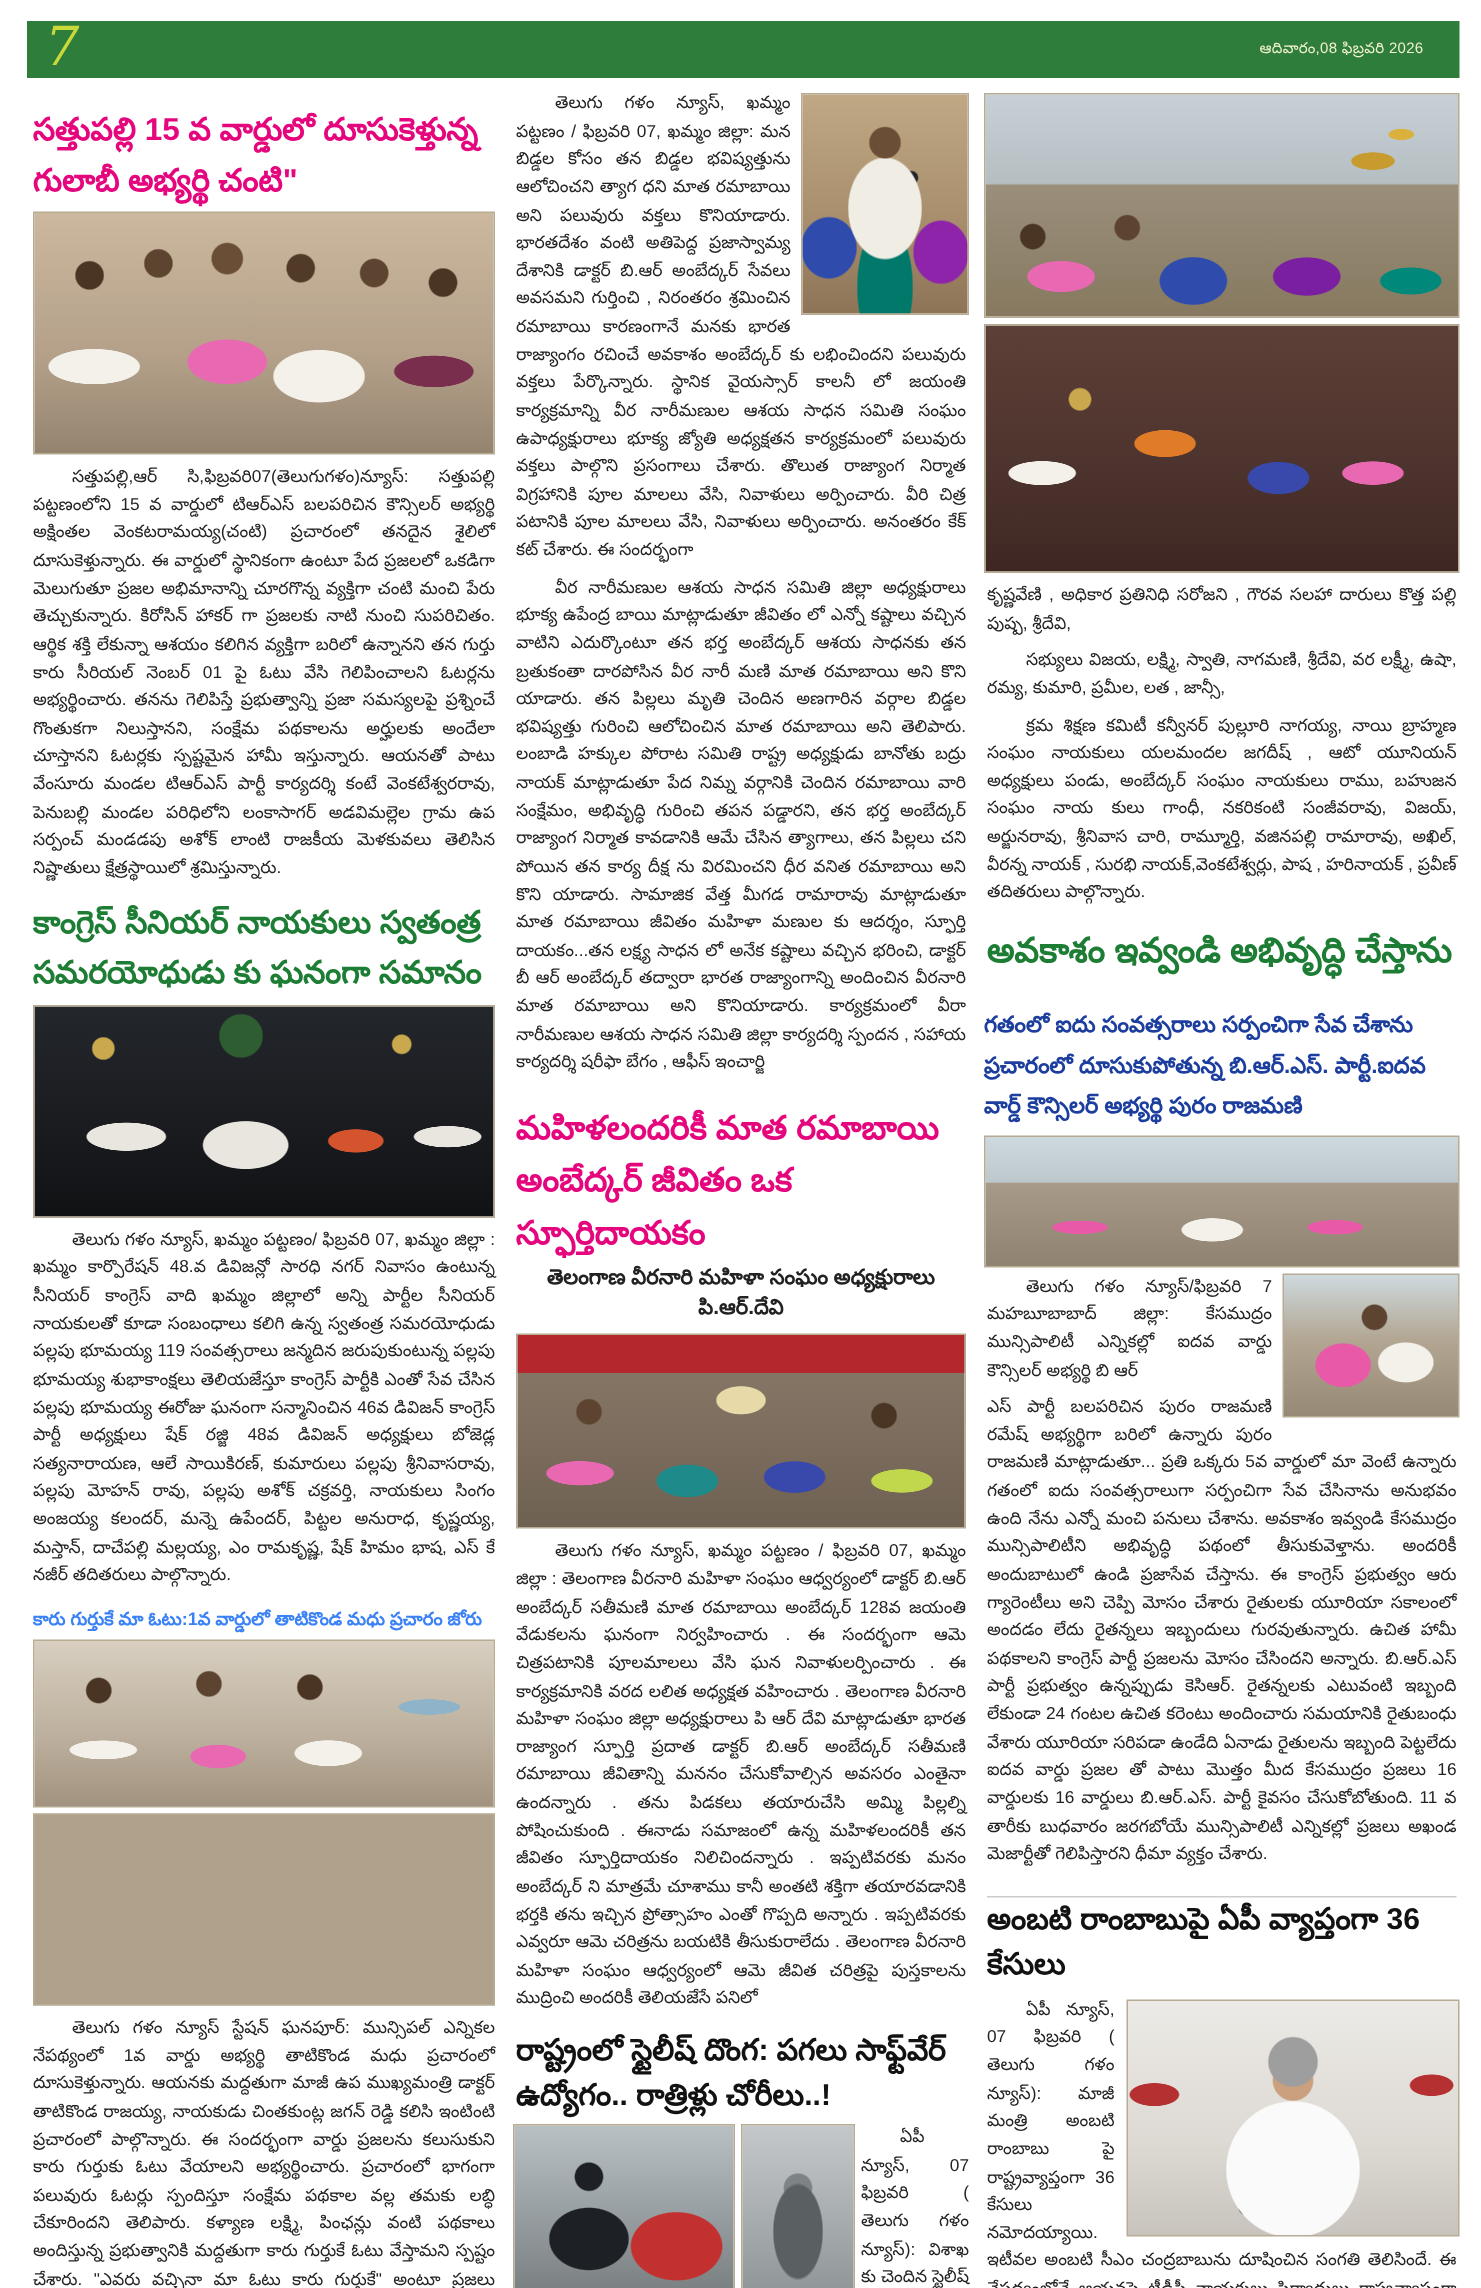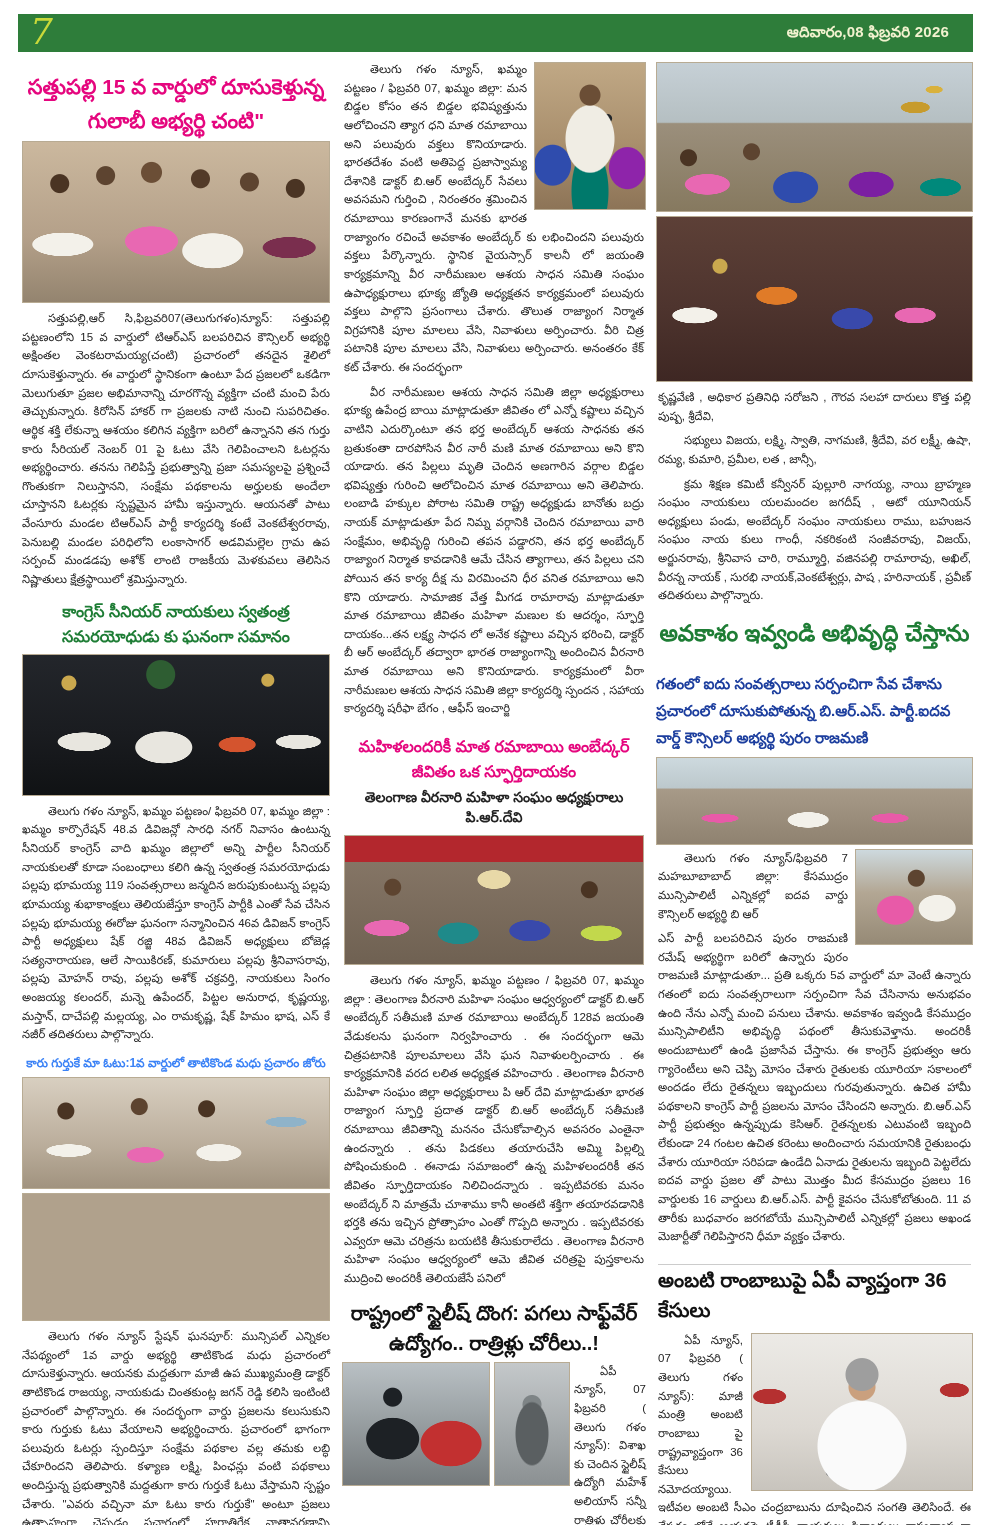--- a/index.html
+++ b/index.html
@@ -2,34 +2,34 @@
 <html lang="te"><head>
 <meta charset="utf-8">
 <style>
   html,body{margin:0;padding:0;background:#ffffff;}
   body{font-family:"Liberation Sans",sans-serif;}
   .page{width:987px;min-height:1525px;margin:0 auto;background:#fff;box-sizing:border-box;position:relative;overflow:hidden;}
 
   
   .topbar{margin:14px 14px 0 18px;height:38px;background:#2e7d3a;display:flex;align-items:center;justify-content:space-between;padding:0 24px 0 12px;box-sizing:border-box;}
   .page-num{font-family:"DejaVu Serif",serif;font-style:italic;font-size:36px;color:#c9d93a;line-height:1;margin-top:-2px;}
-  .edition-date{color:#f2f2cf;font-size:15px;font-weight:bold;letter-spacing:.2px;}
+  .edition-date{color:#f2f2cf;font-size:10px;font-weight:normal;letter-spacing:.2px;}
 
   
   .content{display:flex;gap:10px;padding:8px 14px 0 20px;box-sizing:border-box;}
   .col-left{flex:0 0 312px;width:312px;}
   .main-region{flex:1;min-width:0;}
   .two-col{display:flex;gap:10px;}
   .col-mid{flex:0 0 304px;width:304px;}
   .col-right{flex:1;min-width:0;}
 
   
-  .headline{font-weight:bold;text-align:center;line-height:1.6;margin:10px 2px 4px;}
+  .headline{font-weight:bold;line-height:1.6;margin:10px 2px 4px;}
   .hl-pink{color:#e5067e;font-size:21px;}
-  .hl-green{color:#1e7d35;font-size:16px;}
+  .hl-green{color:#1e7d35;font-size:21px;}
   .hl-orange{color:#3b82f6;font-size:12px;}
   .hl-black{color:#121212;font-size:20px;line-height:1.5;}
   .hl-main{color:#1c3e9e;font-size:23px;line-height:1.35;margin:2px 0 8px;text-align:center;font-weight:bold;}
   .subhead-dark{color:#222;font-size:14px;font-weight:bold;text-align:center;margin:2px 0 6px;}
   .subhead-blue{color:#1c3e9e;font-size:15px;font-weight:bold;line-height:1.8;margin:0 0 6px;}
   .body-text{font-size:11.5px;color:#222;text-align:justify;line-height:1.62;margin:6px 2px;}
   .ind{text-indent:26px;}
 
   
   .ph{border:1px solid #b8ab93;box-sizing:border-box;background-color:#b0a18c;}
@@ -181,21 +181,21 @@
 
         <div class="col-mid">
 
           <div class="clearfix">
             <div class="ph ph-d"></div>
             <p class="body-text ind" style="margin-top:0;">తెలుగు గళం న్యూస్, ఖమ్మం పట్టణం / ఫిబ్రవరి 07, ఖమ్మం జిల్లా: మన బిడ్డల కోసం తన బిడ్డల భవిష్యత్తును ఆలోచించని త్యాగ ధని మాత రమాబాయి అని పలువురు వక్తలు కొనియాడారు. భారతదేశం వంటి అతిపెద్ద ప్రజాస్వామ్య దేశానికి డాక్టర్ బి.ఆర్ అంబేద్కర్ సేవలు అవసమని గుర్తించి , నిరంతరం శ్రమించిన రమాబాయి కారణంగానే మనకు భారత రాజ్యాంగం రచించే అవకాశం అంబేద్కర్ కు లభించిందని పలువురు వక్తలు పేర్కొన్నారు. స్థానిక వైయస్సార్ కాలనీ లో జయంతి కార్యక్రమాన్ని వీర నారీమణుల ఆశయ సాధన సమితి సంఘం ఉపాధ్యక్షురాలు భూక్య జ్యోతి అధ్యక్షతన కార్యక్రమంలో పలువురు వక్తలు పాల్గొని ప్రసంగాలు చేశారు. తొలుత రాజ్యాంగ నిర్మాత విగ్రహానికి పూల మాలలు వేసి, నివాళులు అర్పించారు. వీరి చిత్ర పటానికి పూల మాలలు వేసి, నివాళులు అర్పించారు. అనంతరం కేక్ కట్ చేశారు. ఈ సందర్భంగా</p>
             <p class="body-text ind">వీర నారీమణుల ఆశయ సాధన సమితి జిల్లా అధ్యక్షురాలు భూక్య ఉపేంద్ర బాయి మాట్లాడుతూ జీవితం లో ఎన్నో కష్టాలు వచ్చిన వాటిని ఎదుర్కొంటూ తన భర్త అంబేద్కర్ ఆశయ సాధనకు తన బ్రతుకంతా దారపోసిన వీర నారీ మణి మాత రమాబాయి అని కొని యాడారు. తన పిల్లలు మృతి చెందిన అణగారిన వర్గాల బిడ్డల భవిష్యత్తు గురించి ఆలోచించిన మాత రమాబాయి అని తెలిపారు. లంబాడి హక్కుల పోరాట సమితి రాష్ట్ర అధ్యక్షుడు బానోతు బద్రు నాయక్ మాట్లాడుతూ పేద నిమ్న వర్గానికి చెందిన రమాబాయి వారి సంక్షేమం, అభివృద్ధి గురించి తపన పడ్డారని, తన భర్త అంబేద్కర్ రాజ్యాంగ నిర్మాత కావడానికి ఆమే చేసిన త్యాగాలు, తన పిల్లలు చని పోయిన తన కార్య దీక్ష ను విరమించని ధీర వనిత రమాబాయి అని కొని యాడారు. సామాజిక వేత్త మీగడ రామారావు మాట్లాడుతూ మాత రమాబాయి జీవితం మహిళా మణుల కు ఆదర్శం, స్ఫూర్తి దాయకం...తన లక్ష్య సాధన లో అనేక కష్టాలు వచ్చిన భరించి, డాక్టర్ బీ ఆర్ అంబేద్కర్ తద్వారా భారత రాజ్యాంగాన్ని అందించిన వీరనారి మాత రమాబాయి అని కొనియాడారు. కార్యక్రమంలో వీరా నారీమణుల ఆశయ సాధన సమితి జిల్లా కార్యదర్శి స్పందన , సహాయ కార్యదర్శి షరీఫా బేగం , ఆఫీస్ ఇంచార్జి</p>
           </div>
 
           <div>
-            <div class="headline hl-pink" style="font-size:16px;">మహిళలందరికీ మాత రమాబాయి అంబేద్కర్ జీవితం ఒక స్ఫూర్తిదాయకం</div>
+            <div class="headline hl-pink" style="font-size:22px;">మహిళలందరికీ మాత రమాబాయి అంబేద్కర్ జీవితం ఒక స్ఫూర్తిదాయకం</div>
             <div class="subhead-dark">తెలంగాణ వీరనారి మహిళా సంఘం అధ్యక్షురాలు పి.ఆర్.దేవి</div>
             <div class="ph ph-e"></div>
             <p class="body-text ind">తెలుగు గళం న్యూస్, ఖమ్మం పట్టణం / ఫిబ్రవరి 07, ఖమ్మం జిల్లా : తెలంగాణ వీరనారి మహిళా సంఘం ఆధ్వర్యంలో డాక్టర్ బి.ఆర్ అంబేద్కర్ సతీమణి మాత రమాబాయి అంబేద్కర్ 128వ జయంతి వేడుకలను ఘనంగా నిర్వహించారు . ఈ సందర్భంగా ఆమె చిత్రపటానికి పూలమాలలు వేసి ఘన నివాళులర్పించారు . ఈ కార్యక్రమానికి వరద లలిత అధ్యక్షత వహించారు . తెలంగాణ వీరనారి మహిళా సంఘం జిల్లా అధ్యక్షురాలు పి ఆర్ దేవి మాట్లాడుతూ భారత రాజ్యాంగ స్ఫూర్తి ప్రదాత డాక్టర్ బి.ఆర్ అంబేద్కర్ సతీమణి రమాబాయి జీవితాన్ని మననం చేసుకోవాల్సిన అవసరం ఎంతైనా ఉందన్నారు . తను పిడకలు తయారుచేసి అమ్మి పిల్లల్ని పోషించుకుంది . ఈనాడు సమాజంలో ఉన్న మహిళలందరికీ తన జీవితం స్ఫూర్తిదాయకం నిలిచిందన్నారు . ఇప్పటివరకు మనం అంబేద్కర్ ని మాత్రమే చూశాము కానీ అంతటి శక్తిగా తయారవడానికి భర్తకి తను ఇచ్చిన ప్రోత్సాహం ఎంతో గొప్పది అన్నారు . ఇప్పటివరకు ఎవ్వరూ ఆమె చరిత్రను బయటికి తీసుకురాలేదు . తెలంగాణ వీరనారి మహిళా సంఘం ఆధ్వర్యంలో ఆమె జీవిత చరిత్రపై పుస్తకాలను ముద్రించి అందరికీ తెలియజేసే పనిలో</p>
           </div>
 
           <div>
             <div class="headline hl-black">రాష్ట్రంలో స్టైలీష్ దొంగ: పగలు సాఫ్ట్‌వేర్ ఉద్యోగం.. రాత్రిళ్లు చోరీలు..!</div>
             <div style="display:flex;gap:4px;margin:4px 0;">
               <div class="ph ph-f1"></div>
               <div class="ph ph-f2"></div>

